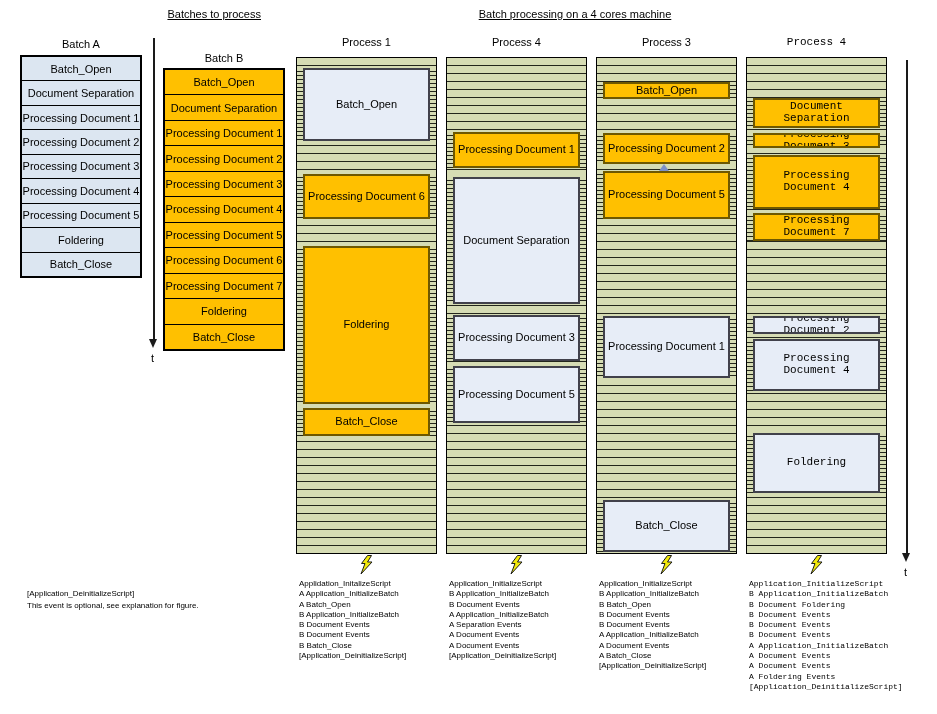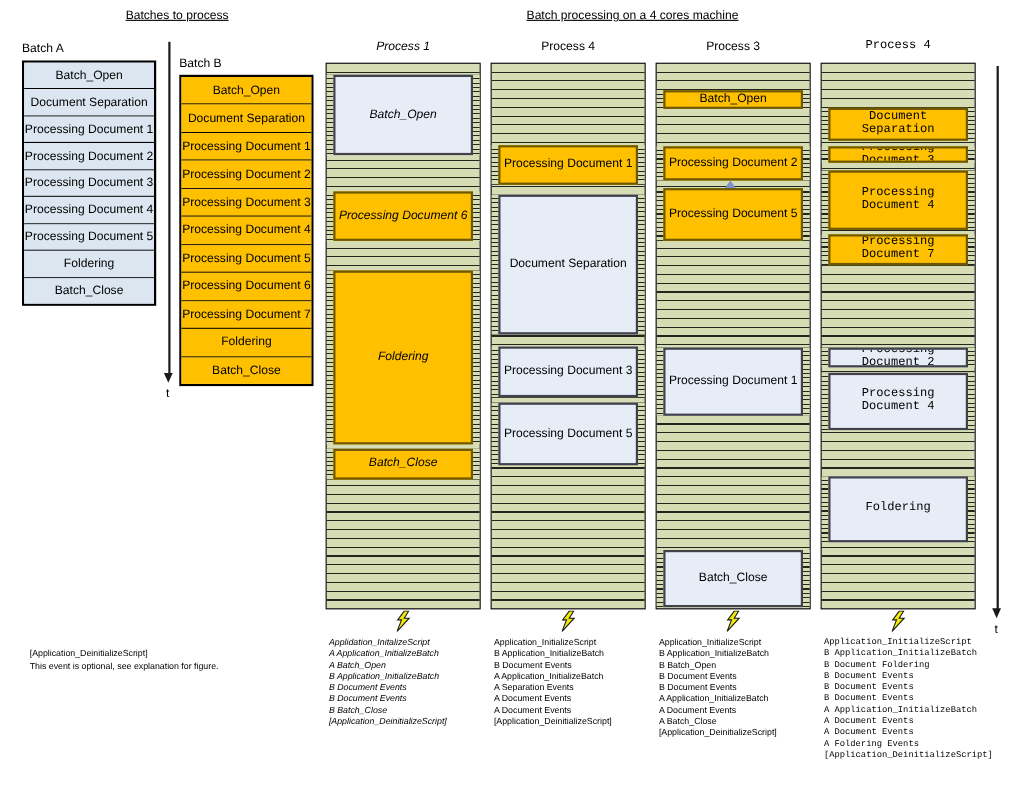--- a/index.html
+++ b/index.html
@@ -1,23 +1,23 @@
 <!DOCTYPE html>
 <html style="--batch-a-fill: #dce6f1; --batch-b-fill: #ffc000; --task-a-fill: #e7edf7; --task-b-fill: #ffc000; --stripe-bg: #d6dcb4; --stripe-line: #23261c; --marker: #7d90c8;"><head>
 <meta charset="utf-8">
 <style>
   * { margin:0; padding:0; box-sizing:border-box; }
   html,body { background:#fff; font-family:"Liberation Sans", sans-serif; color:#000; }
   #canvas { position:relative; width:937px; height:714px; background:#fff; overflow:hidden; }
 
   .title { position:absolute; top:8px; font-size:11px; text-decoration:underline; text-align:center; }
-  #title-left  { left:61px;  width:200px; }
+  #title-left  { left:61px;  width:200px;text-align:right; }
   #title-right { left:275px; width:600px; }
 
-  .batch-label { position:absolute; font-size:11px; text-align:left; }
+  .batch-label { position:absolute; font-size:11px; text-align:center; }
   #batch-a-label { left:20px;  width:122px; top:38px; }
   #batch-b-label { left:163px; width:122px; top:52px; }
 
   .batch-table { position:absolute; display:flex; flex-direction:column; border:2px solid #000; background:#fff; }
   #batch-a-table { left:20px;  top:55px; width:122px; height:223px; }
   #batch-b-table { left:163px; top:68px; width:122px; height:283px; }
   .bcell { flex:1; display:flex; align-items:center; justify-content:center; font-size:11px; border-bottom:1px solid #000; }
   .bcell:last-child { border-bottom:none; }
   .bcell.a { background:var(--batch-a-fill,#dce6f1); }
   .bcell.b { background:var(--batch-b-fill,#ffc000); }
@@ -88,21 +88,21 @@
       <div class="bcell b">Processing Document 3</div>
       <div class="bcell b">Processing Document 4</div>
       <div class="bcell b">Processing Document 5</div>
       <div class="bcell b">Processing Document 6</div>
       <div class="bcell b">Processing Document 7</div>
       <div class="bcell b">Foldering</div>
       <div class="bcell b">Batch_Close</div>
     </div>
 
   <div id="processes">
-      <div class="pwrap" style="left: 0px; font-style: italic;">
+      <div class="pwrap" style="left: 0px;">
         <div class="plabel">Process 1</div>
         <div class="pcol">
           <div class="band" style="top: 10px; height: 73px;"></div>
           <div class="task taskA" style="top: 10px; height: 73px;">Batch_Open</div>
           <div class="band" style="top: 116px; height: 45px;"></div>
           <div class="task taskB" style="top: 116px; height: 45px;">Processing Document 6</div>
           <div class="band" style="top: 188px; height: 158px;"></div>
           <div class="task taskB" style="top: 188px; height: 158px;">Foldering</div>
           <div class="band" style="top: 350px; height: 28px;"></div>
           <div class="task taskB" style="top: 350px; height: 28px;">Batch_Close</div>

